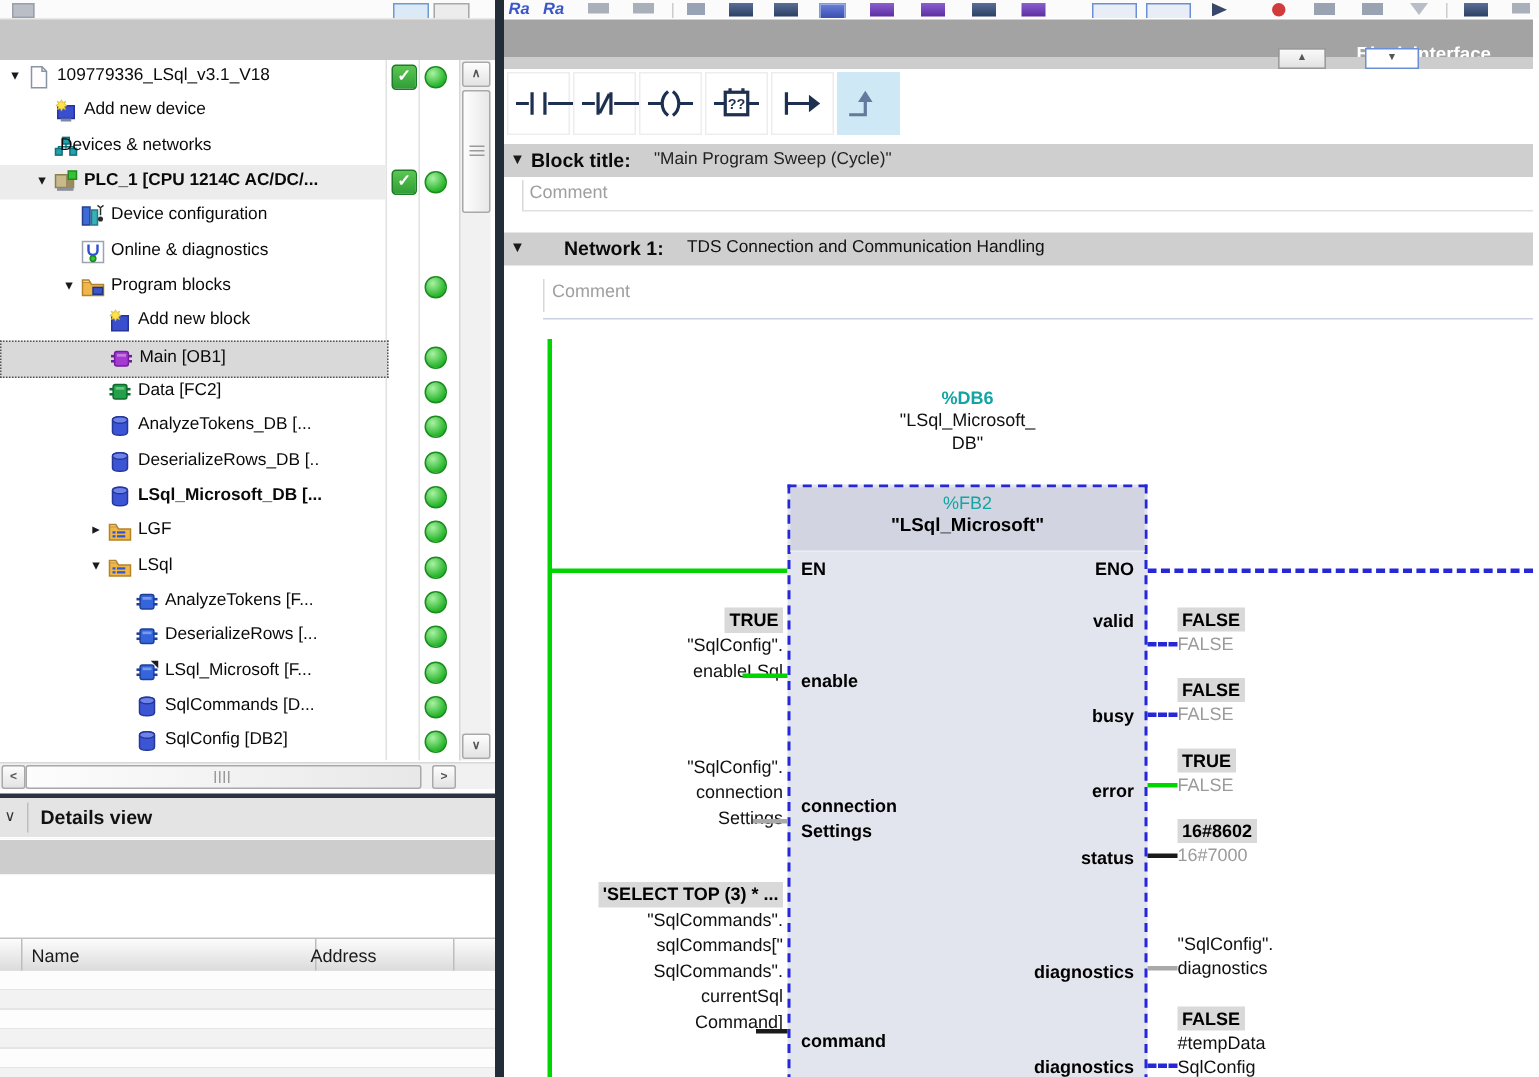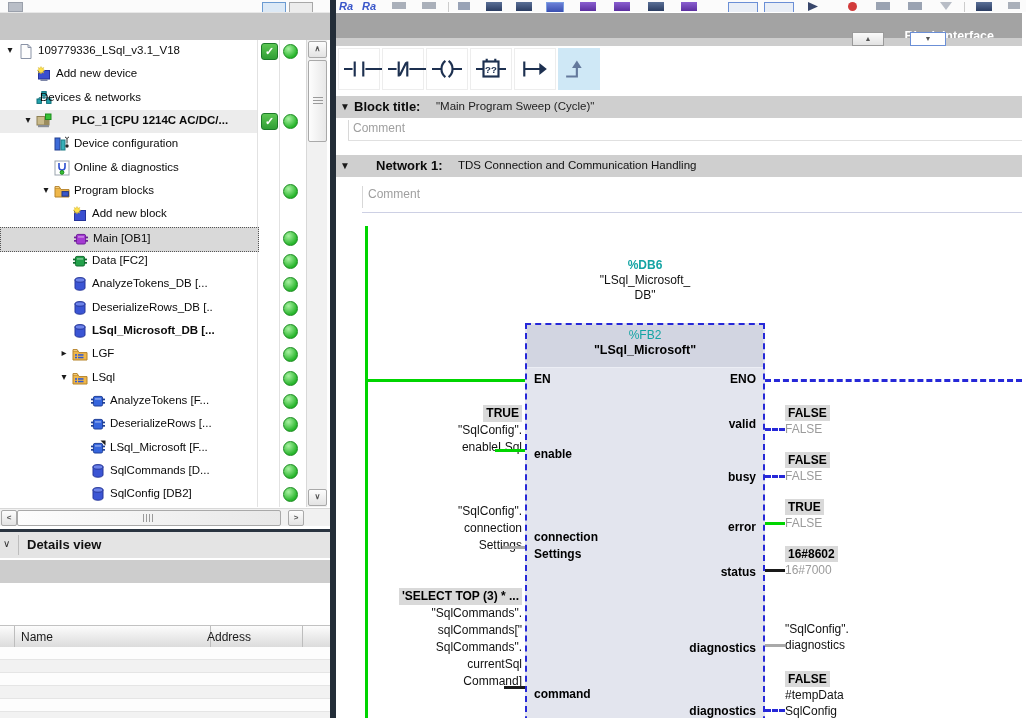--- a/index.html
+++ b/index.html
@@ -144,21 +144,21 @@
           <div class="tree-row shaded" style="top: 70px;">
             <span class="expander" style="left: 22px;">▾</span>
             <span class="t-icon" style="left: 36px;">
               <svg width="16" height="16" viewBox="0 0 16 16">
                 <rect x="1" y="3.5" width="12" height="8.5" fill="#c9ba8b" stroke="#8d7f52"></rect>
                 <rect x="8" y="3.5" width="5" height="8.5" fill="#9a8c5e"></rect>
                 <rect x="9.5" y="1" width="5.5" height="5.5" fill="#37c137" stroke="#1d8c1d"></rect>
                 <rect x="2" y="12" width="11" height="2.2" fill="#8a8f98"></rect>
               </svg>
             </span>
-            <span class="tree-label bold" style="left: 72px;">PLC_1 [CPU 1214C AC/DC/...</span>
+            <span class="tree-label bold" style="left: 56px;">PLC_1 [CPU 1214C AC/DC/...</span>
           </div>
           <div class="tree-row" style="top: 93px;">
             <span class="t-icon" style="left: 54px;">
               <svg width="16" height="16" viewBox="0 0 16 16">
                 <rect x="1" y="2" width="5" height="12" fill="#3d6bd8" stroke="#24418f"></rect>
                 <rect x="7" y="4" width="4" height="10" fill="#39b0b8" stroke="#1f7d84"></rect>
                 <path d="M13 2.5v5M13 2.5l2-1.6M13 2.5l-2-1.6" stroke="#2b2b2b" fill="none"></path>
                 <circle cx="13" cy="10" r="1.7" fill="#2b2b2b"></circle>
               </svg>
             </span>
@@ -505,21 +505,21 @@
         <div id="fb-header">
           <span id="fb-ref">%FB2</span>
           <span id="fb-name">"LSql_Microsoft"</span>
         </div>
         <span class="pin l" style="top:47px;">EN</span>
         <span class="pin r" style="top:47px;padding-left:20px;">ENO</span>
         <span class="pin l" style="top:122px;">enable</span>
         <span class="pin l" style="top:205px;">connection</span>
         <span class="pin l" style="top:222px;">Settings</span>
         <span class="pin l" style="top:362px;">command</span>
-        <span class="pin r" style="top:92px;text-align:right;">valid</span>
+        <span class="pin r" style="top:82px;text-align:right;">valid</span>
         <span class="pin r" style="top:145px;">busy</span>
         <span class="pin r" style="top:195px;">error</span>
         <span class="pin r" style="top:240px;">status</span>
         <span class="pin r" style="top:316px;">diagnostics</span>
         <span class="pin r" style="top:379px;">diagnostics</span>
       </div>
 
       <div class="opgroup left" style="top:193px;">
         <span class="badge">TRUE</span>
         <div>"SqlConfig".</div>

